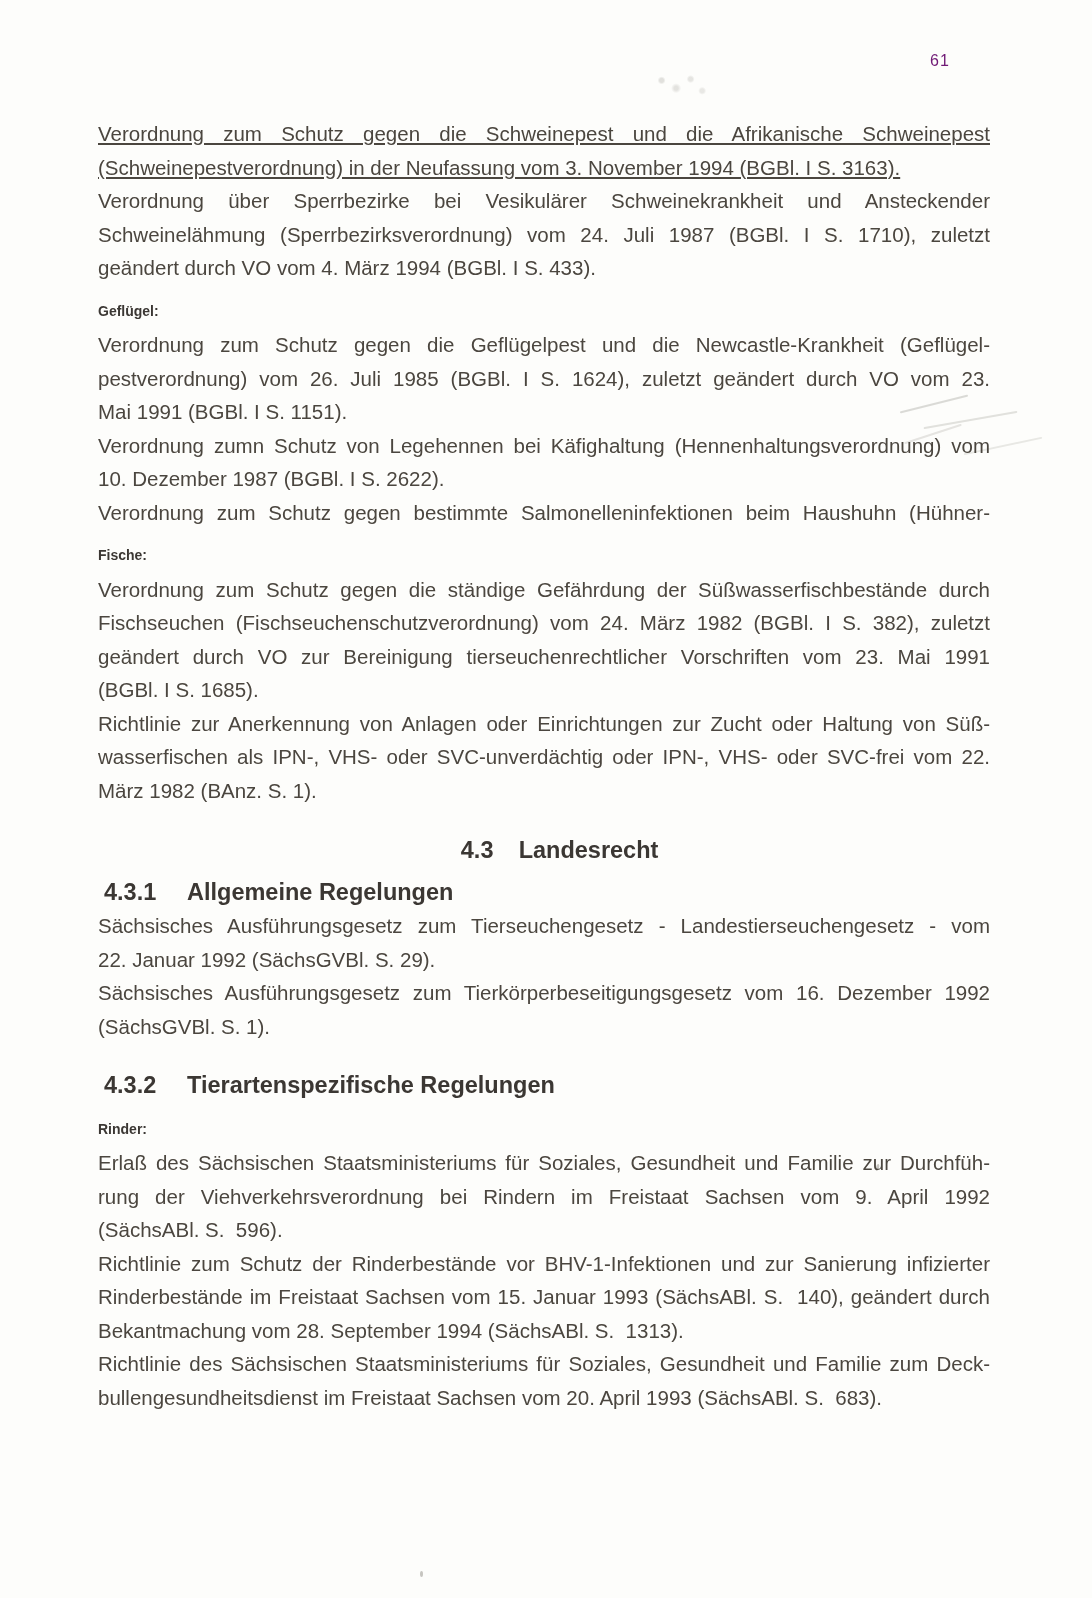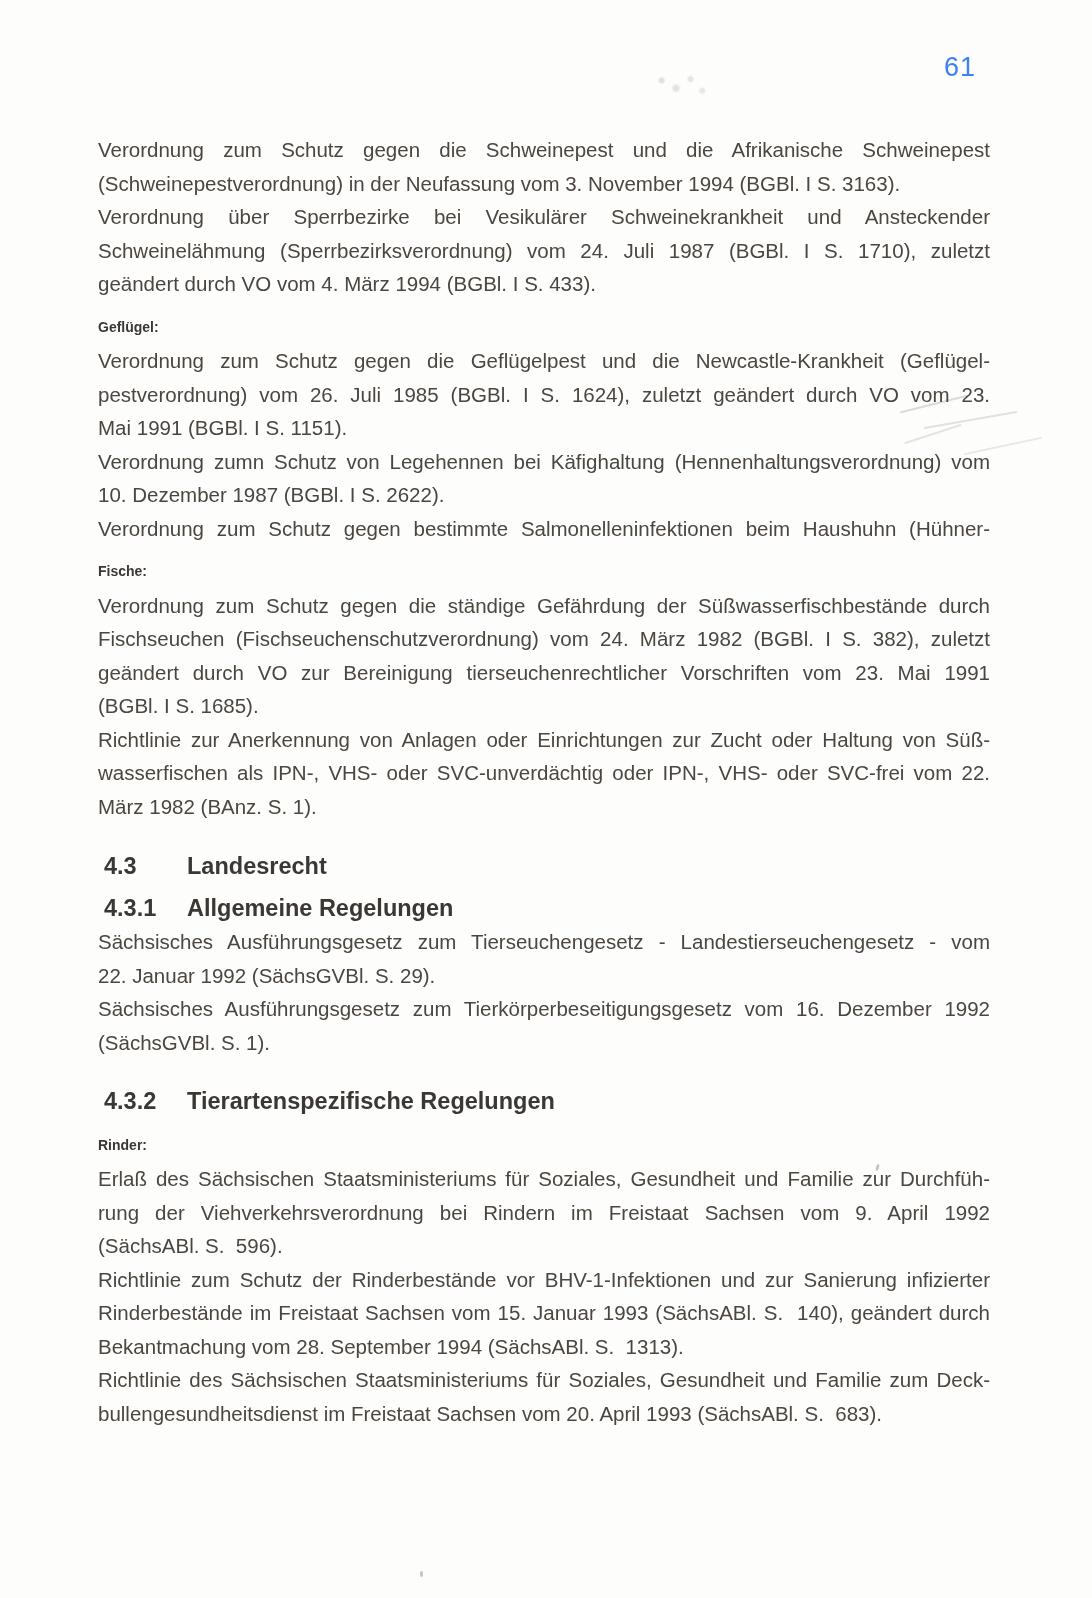--- a/index.html
+++ b/index.html
@@ -10,55 +10,55 @@
     background: #fdfdfb;
     overflow: hidden;
     font-family: "Liberation Sans", "DejaVu Sans", sans-serif;
     color: #4b463f;
   }
   .page-number {
     position: absolute;
     top: 52px;
     left: 930px;
     width: 60px;
-    font-size: 27px;
-    text-align: center;
-    color: #3b82f6;
+    font-size: 16px;
+    text-align: left;
+    color: #701a75;
     letter-spacing: 1px;
   }
   .content {
     position: absolute;
     left: 98px;
     top: 0;
     width: 892px;
     padding-top: 117px;
     font-size: 20.5px;
     line-height: 33.5px;
   }
   .content > div { }
-  .content > div:first-child { margin-top: 16px; }
+  .content > div:first-child { margin-top: 0; text-decoration: underline; }
 
   .b-para .line { text-align: justify; text-align-last: justify; }
   .b-para .line.last { text-align: center; text-align-last: left; }
 
   .b-label {
     margin-top: 10px;
     font-weight: bold;
     font-size: 14px;
     color: #3b3733;
   }
   .b-label.tight + div { margin-top: 0; }
 
   .b-section, .b-subsection, .b-subsection-spaced {
     font-weight: bold;
     font-size: 23.5px;
     color: #3b3733;
     padding-left: 6px;
   }
-  .b-section { margin-top: 27px; }
+  .b-section { margin-top: 27px; text-align: center; }
   .b-subsection { margin-top: 8px; }
   .b-subsection-spaced { margin-top: 26px; }
   .sec-num { display: inline-block; width: 83px; }
 
   
   .smudge-top {
     position: absolute;
     left: 650px; top: 70px;
     width: 58px; height: 26px;
     background:

